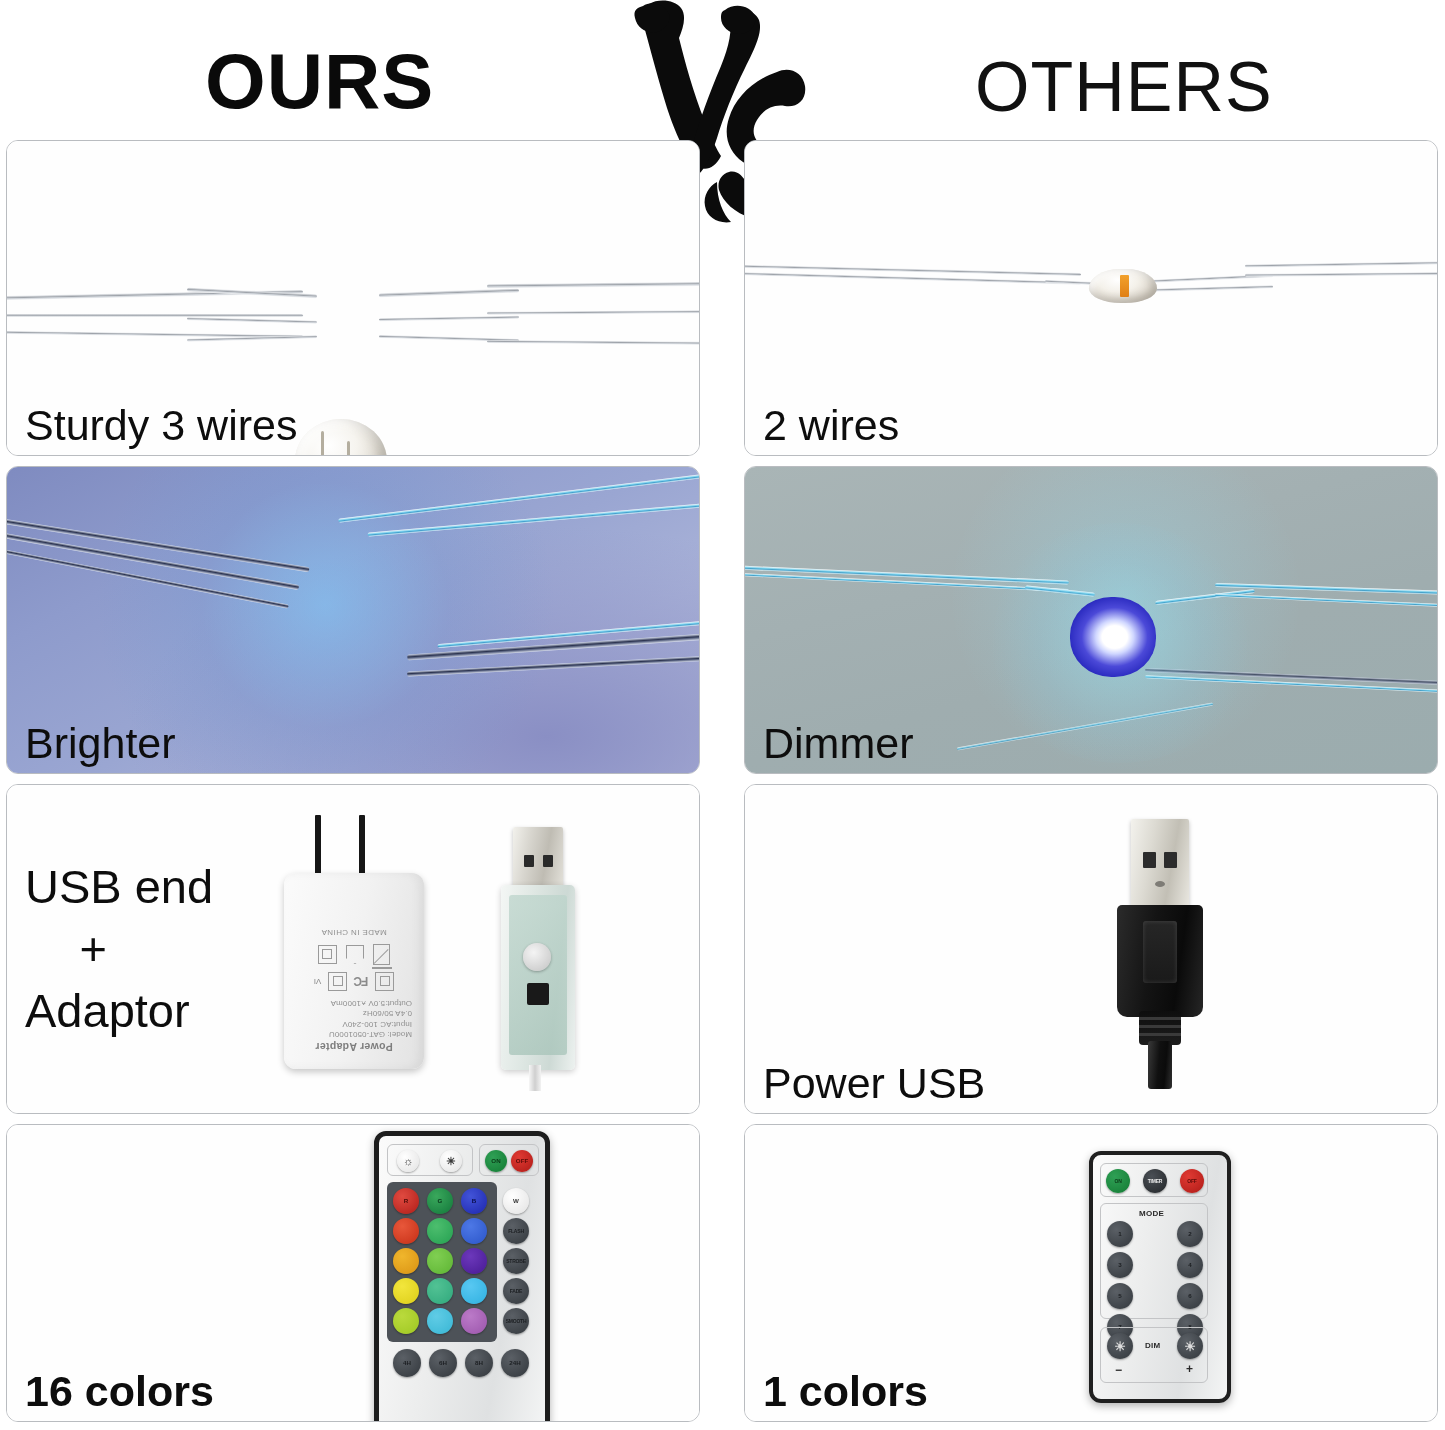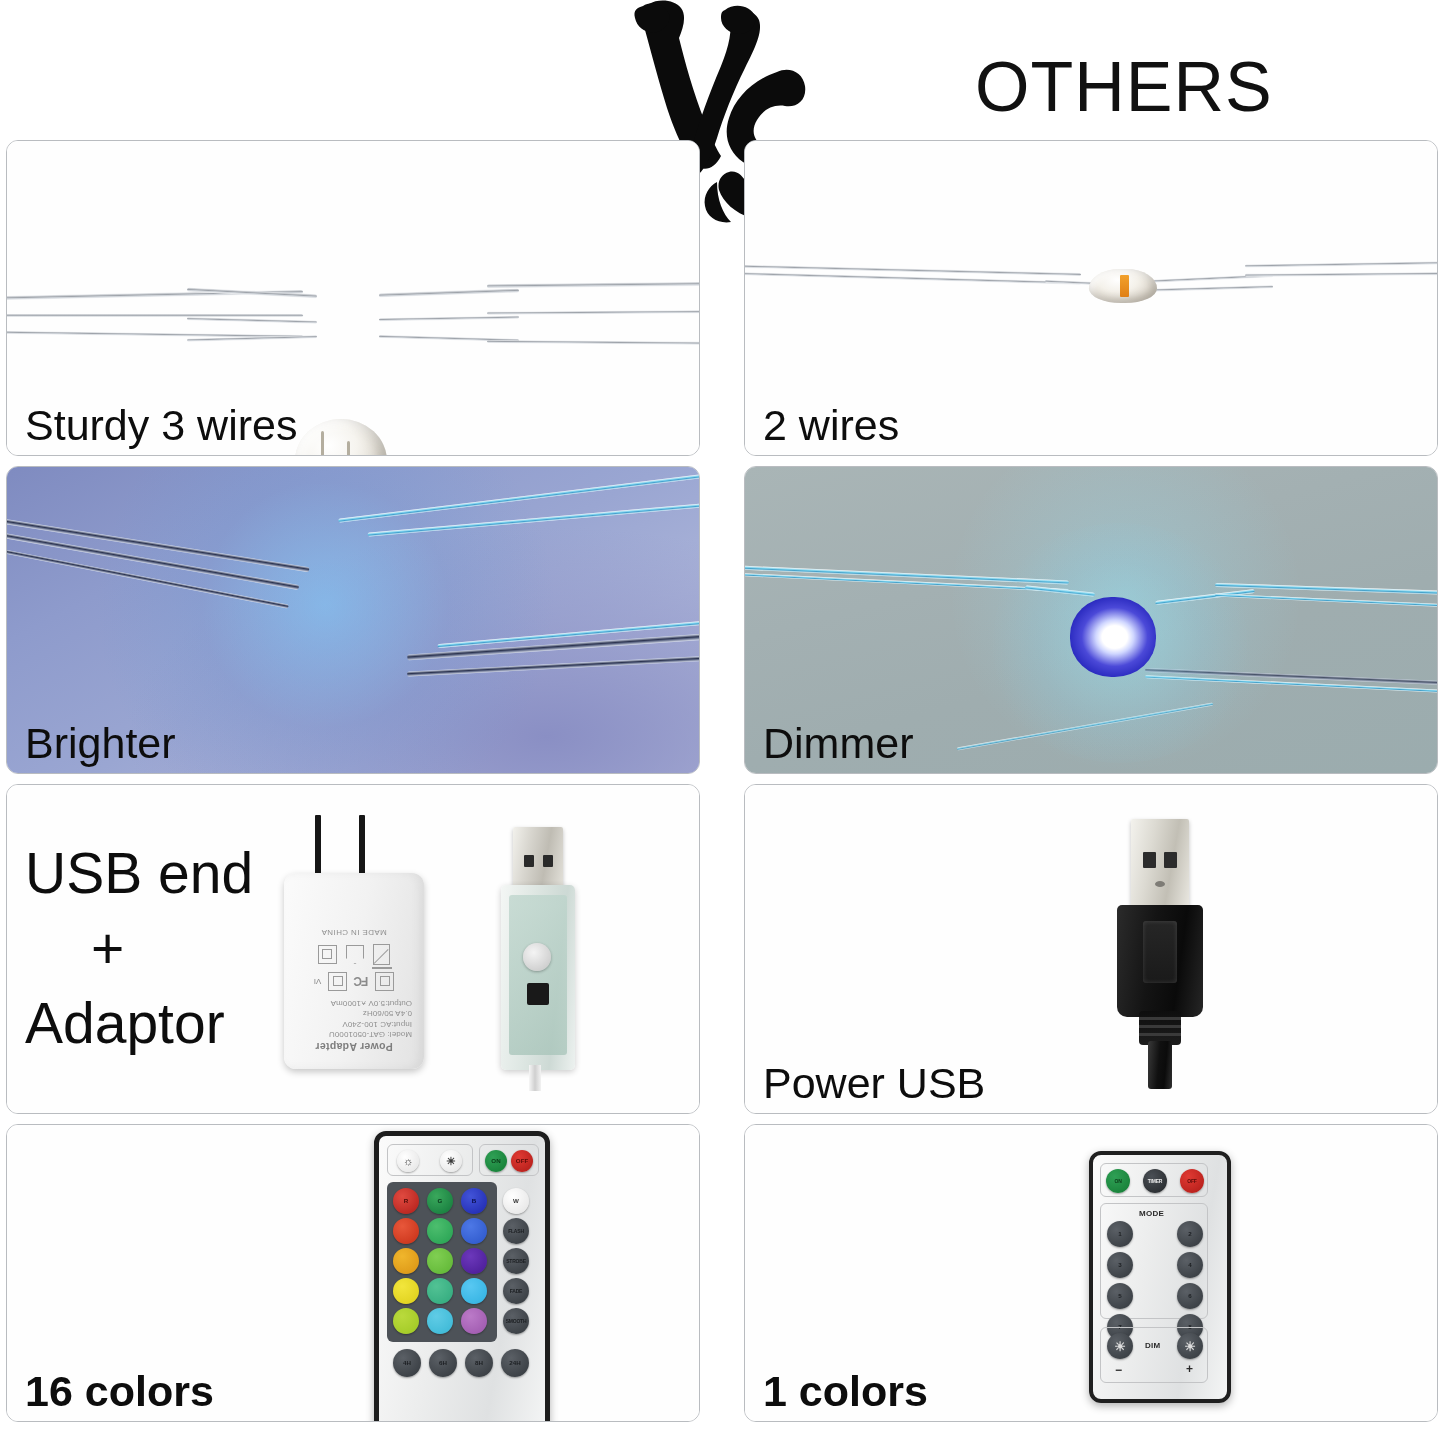--- a/index.html
+++ b/index.html
@@ -43,21 +43,21 @@
   .row4{top:992px;height:298px;}
 
   .caption{
     position:absolute;left:18px;bottom:8px;
     font-size:43px;font-weight:500;color:#0d0d0d;
     line-height:1;white-space:nowrap;z-index:6;
   }
   .caption.b{font-weight:bold;}
   .caption-multi{
     position:absolute;left:18px;top:50%;transform:translateY(-50%);
-    font-size:57px;font-weight:500;color:#0d0d0d;
+    font-size:47px;font-weight:500;color:#0d0d0d;
     line-height:1.32;z-index:6;text-align:left;
   }
   .caption-multi .plus{display:block;text-align:center;width:2.9em;}
 
   
   .stage{position:absolute;inset:0;}
   .stage-white{background:#fefefe;}
 
   
   .wire{position:absolute;background:linear-gradient(#e9ebee,#9ea3aa 45%,#c9ced4 60%,#f3f4f6);border-radius:2px;}
@@ -213,20 +213,21 @@
   .b-black{background:radial-gradient(circle at 36% 32%,#4a4f55,#232629);color:#e9e9e9;}
 
   .lbl{position:absolute;font-size:8px;font-weight:bold;color:#2a2a2a;letter-spacing:.3px;}
   .sym{font-size:11px;line-height:1;color:#3a3a3a;}
 </style>
 </head>
 <body>
 
 <div id="header">
 
+  <div id="ours-title">OURS</div>
 
   <div id="vs-logo" title="VS">
     <svg viewBox="0 0 200 230" aria-hidden="true">
       <g fill="#0b0b0b">
 
         <path d="M24 8 C34 2 50 4 56 12 C62 20 58 32 54 42 C60 66 68 96 80 126
                  C86 142 92 154 96 160 C90 172 80 176 72 170
                  C60 160 50 136 42 112 C34 86 26 56 20 34
                  C16 22 16 14 24 8 Z"></path>
         <path d="M18 10 C26 4 40 8 44 18 C46 26 40 34 32 36 C22 38 12 32 10 22

